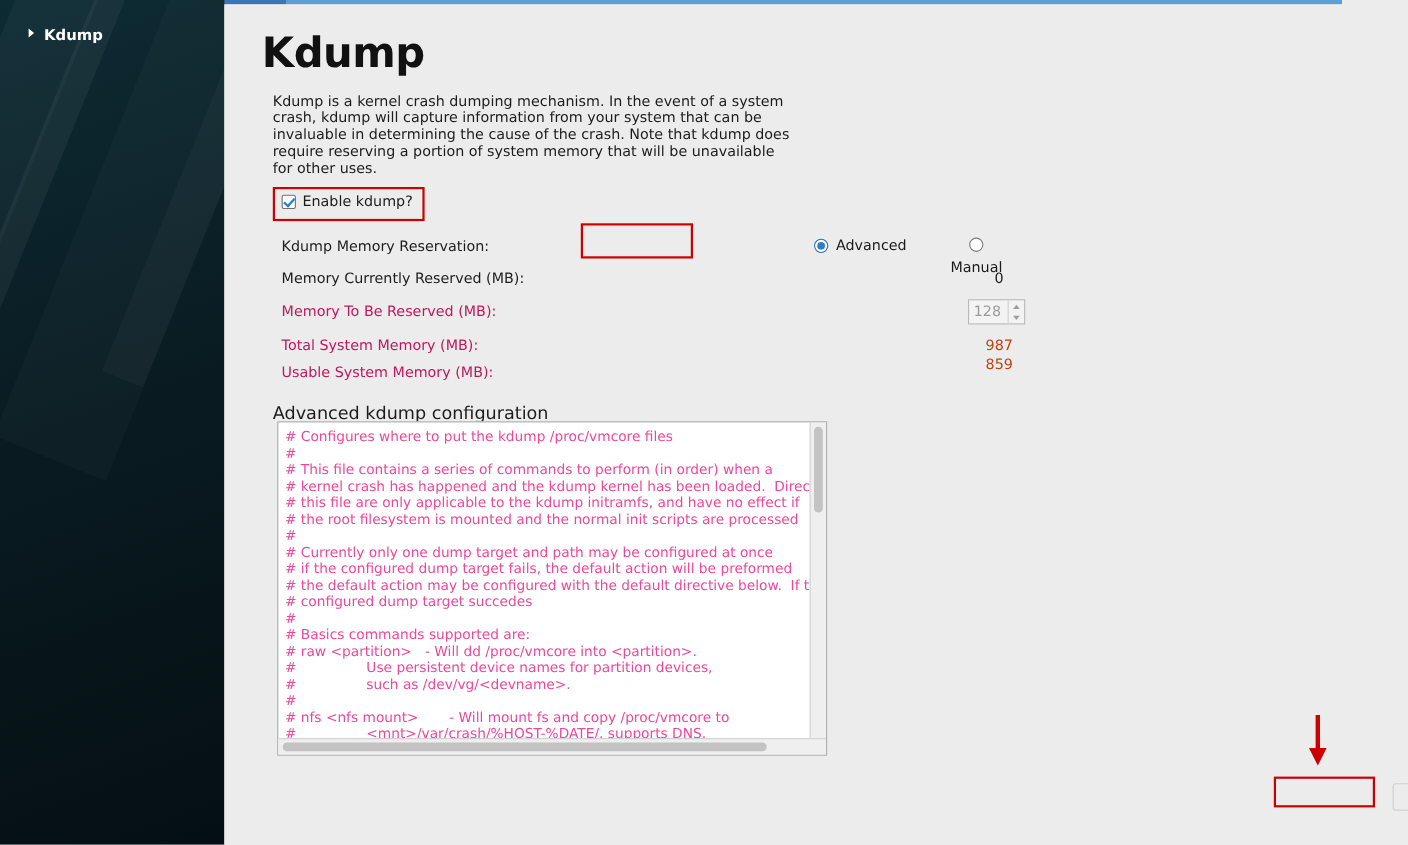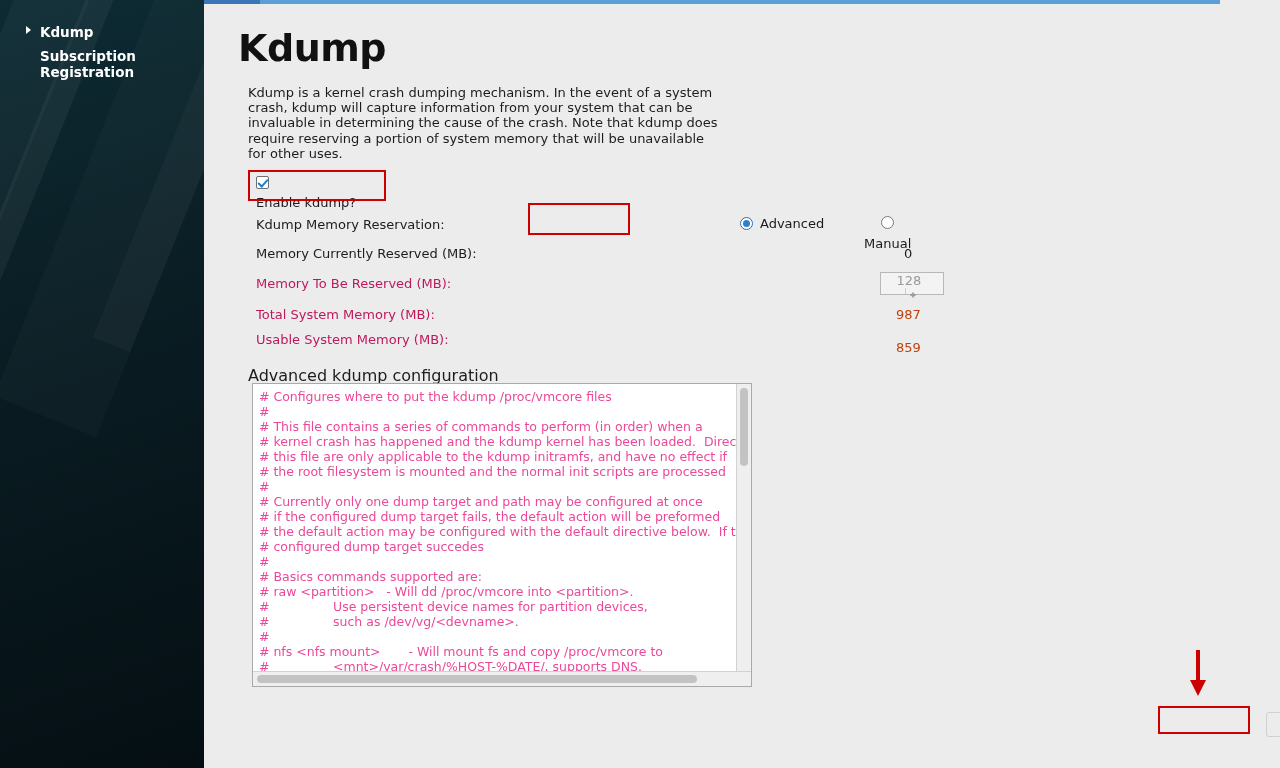--- a/index.html
+++ b/index.html
@@ -108,24 +108,23 @@
     line-height: 15.2px;
     color: #1c1c1c;
   }
 
   
   .enable-row {
     position: absolute;
     left: 44px;
     top: 168px;
     display: flex;
-    align-items: flex-start;
+    align-items: center;
     gap: 6px;
     padding: 4px 8px 4px 8px;
-    flex-direction: column;
   }
   .redbox {
     position: absolute;
     border: 2px solid #cc0000;
     box-sizing: border-box;
     pointer-events: none;
   }
   .rb-enable { left: 248px; top: 170px; width: 138px; height: 31px; }
   .rb-auto   { left: 528px; top: 203px; width: 102px; height: 32px; }
   .rb-fwd    { left: 1158px; top: 706px; width: 92px; height: 28px; }
@@ -188,28 +187,27 @@
     width: 7px; height: 7px;
     border-radius: 50%;
     background: #2f7fc6;
   }
 
   
   .spinner {
     position: absolute;
     left: 676px;
     top: 268px;
-    width: 64px;
+    width: 52px;
     height: 23px;
     border: 1px solid #b8b8b8;
     background: #f3f3f3;
     box-sizing: border-box;
     display: flex;
     align-items: center;
-    flex-direction: column;
   }
   .spinner .sp-val {
     flex: 1;
     text-align: right;
     padding-right: 6px;
     color: #9a9a9a;
     font-size: 13px;
   }
   .spinner .sp-btns {
     width: 14px;
@@ -354,24 +352,20 @@
     <div class="streak s1"></div>
     <div class="streak s2"></div>
     <div class="streak s3"></div>
     <div class="streak s4"></div>
 
     <div class="nav">
       <div class="nav-item">
         <span class="nav-arrow"></span>
         <span>Kdump</span>
       </div>
-      <div class="nav-item sub">
-        <span class="nav-sub-line">Subscription</span>
-        <span class="nav-sub-line">Registration</span>
-      </div>
     </div>
   </div>
 
   <div class="content">
 
     <div class="page-title">Kdump</div>
 
     <div class="intro">Kdump is a kernel crash dumping mechanism. In the event of a system crash, kdump will capture information from your system that can be invaluable in determining the cause of the crash. Note that kdump does require reserving a portion of system memory that will be unavailable for other uses.</div>
 
     <div class="enable-row">
@@ -399,21 +393,21 @@
       <span class="sp-btns">
         <span class="sp-btn sp-up"></span>
         <span class="sp-btn sp-dn"></span>
       </span>
     </div>
 
     <div class="form-row disabled" style="top:303px;">Total System Memory (MB):</div>
     <div class="val disabled" style="left:692px; top:303px;">987</div>
 
     <div class="form-row disabled" style="top:328px;">Usable System Memory (MB):</div>
-    <div class="val disabled" style="left:692px; top:336px;">859</div>
+    <div class="val disabled" style="left:692px; top:320px;">859</div>
 
     <div class="adv-label">Advanced kdump configuration</div>
     <div class="textbox">
       <div class="txt"># Configures where to put the kdump /proc/vmcore files
 #
 # This file contains a series of commands to perform (in order) when a
 # kernel crash has happened and the kdump kernel has been loaded.  Direc
 # this file are only applicable to the kdump initramfs, and have no effect if
 # the root filesystem is mounted and the normal init scripts are processed
 #

